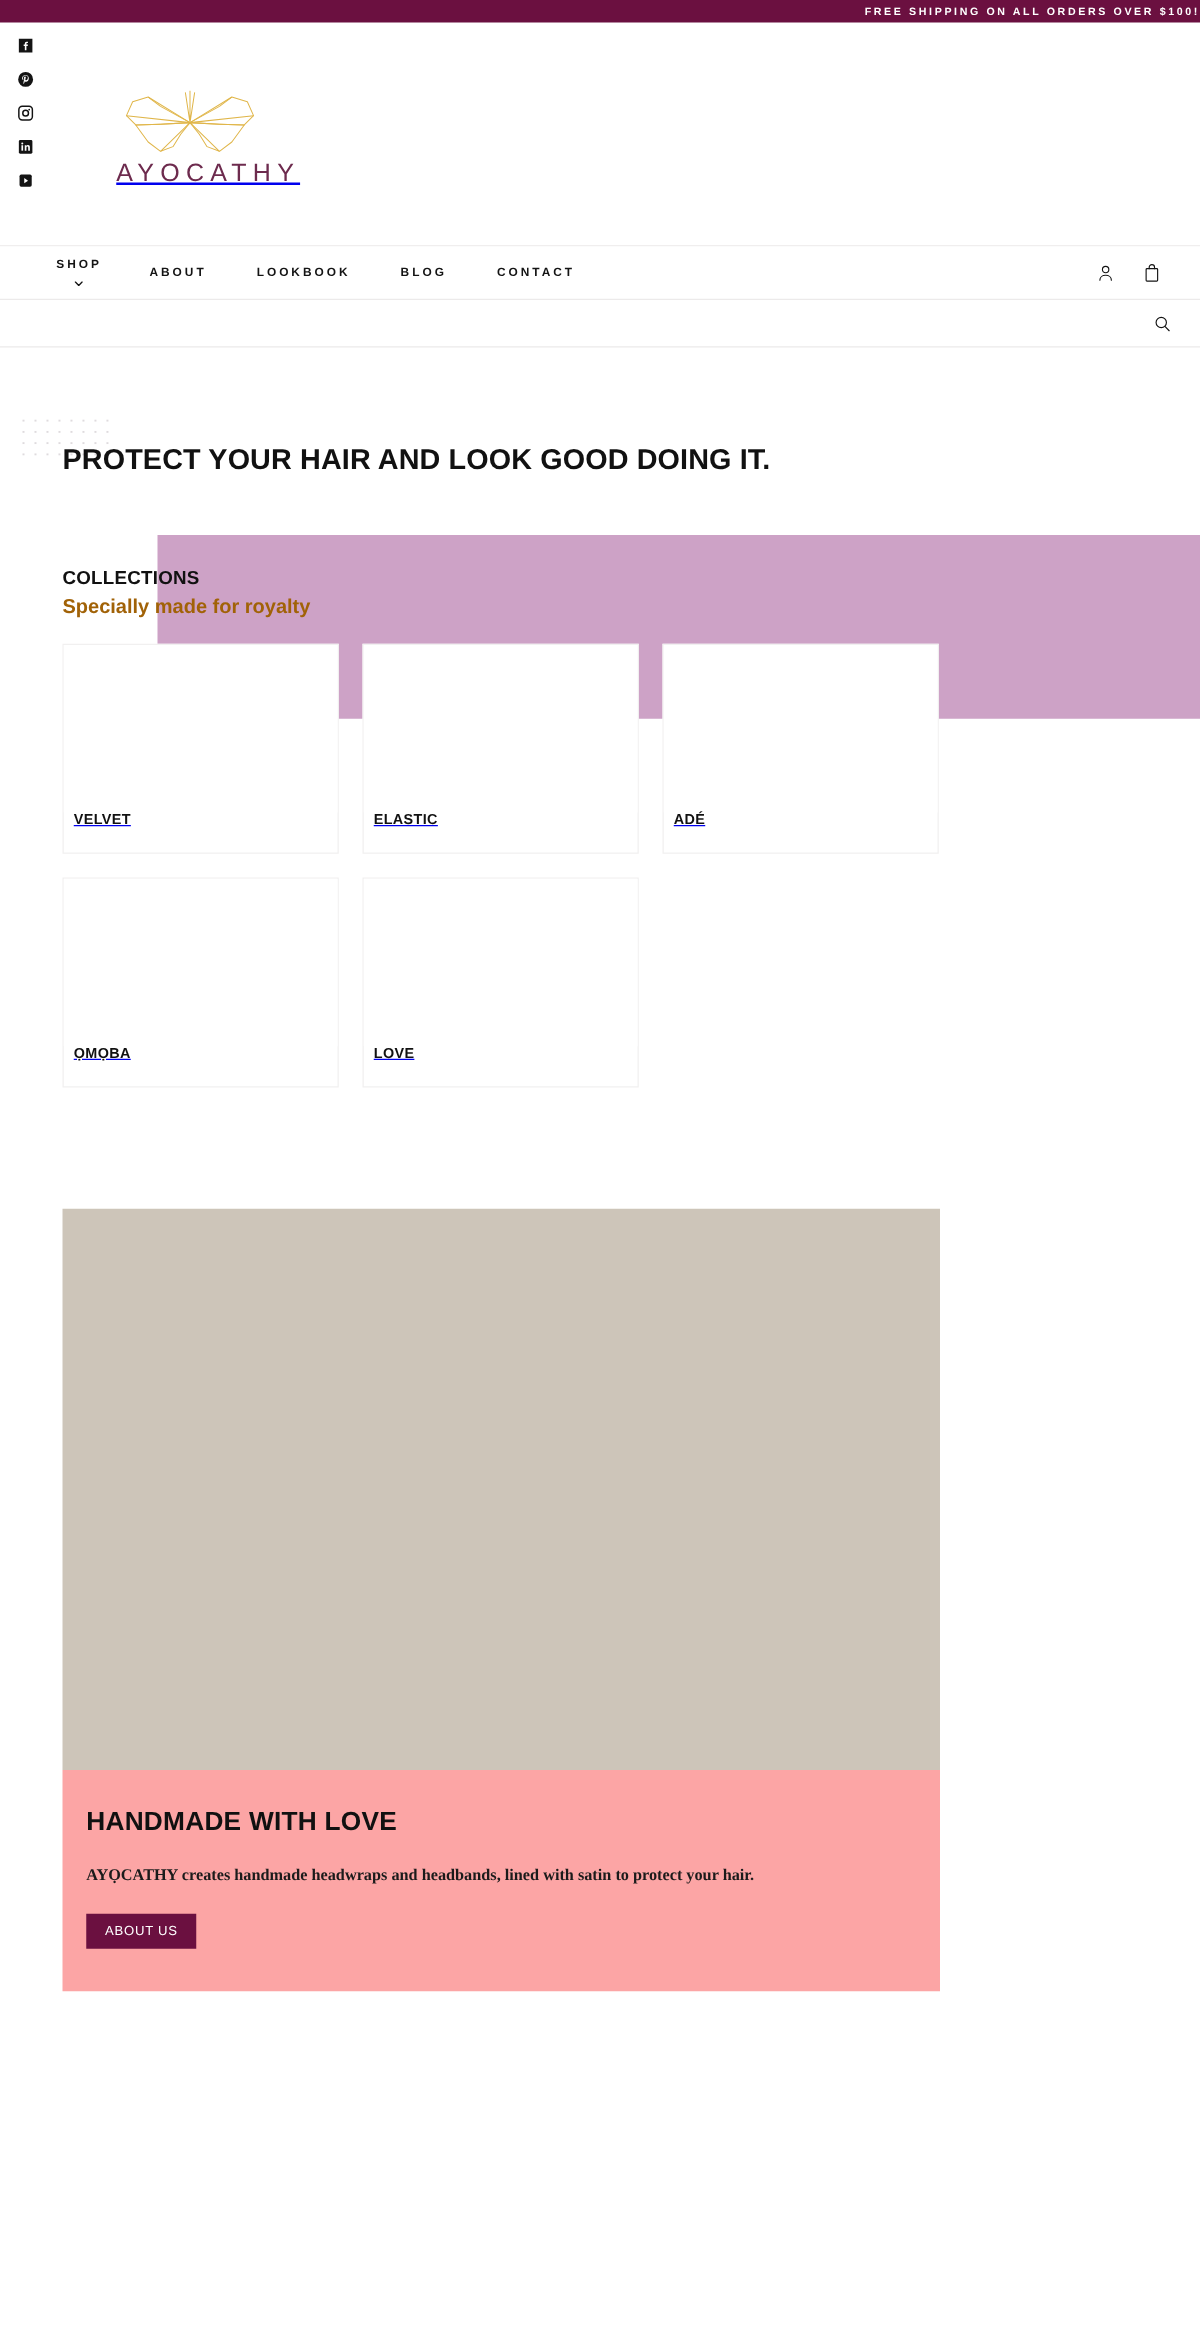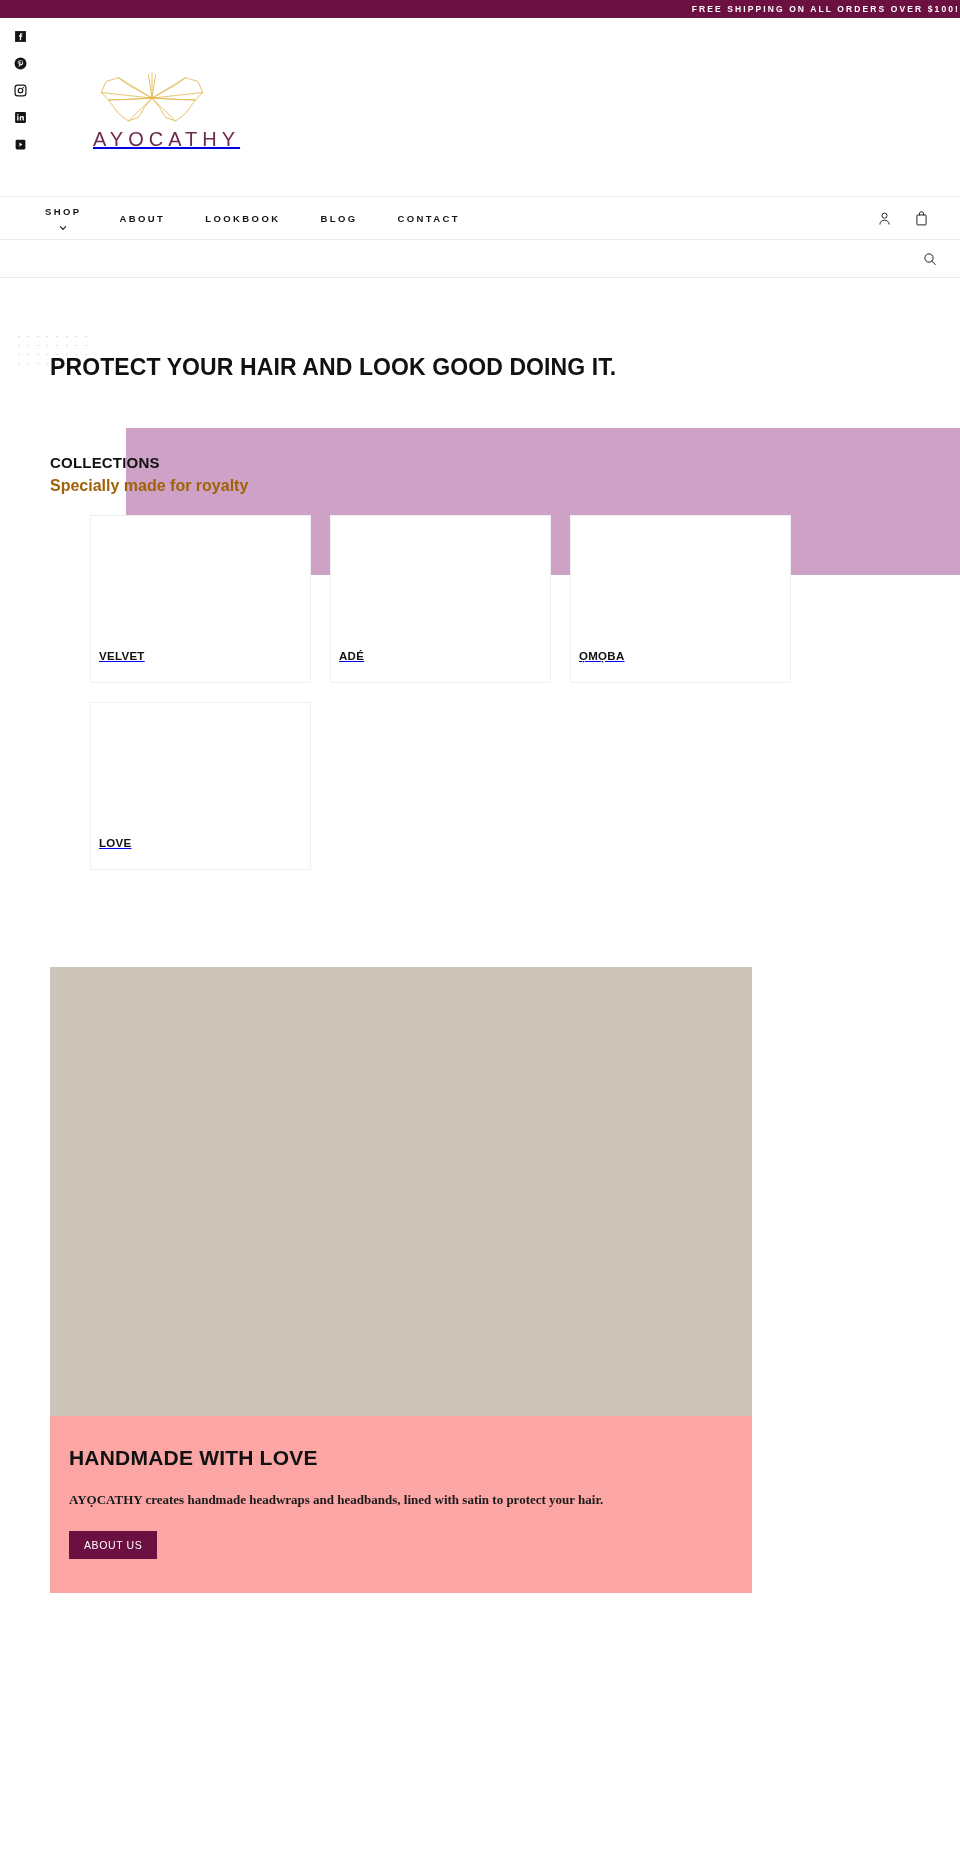--- a/index.html
+++ b/index.html
@@ -150,21 +150,20 @@
 
   .grid {
     position: relative;
     z-index: 6;
     margin-top: 20px;
     padding: 0 50px;
     display: grid;
     grid-template-columns: repeat(3, 221px);
     gap: 19px 19px;
     justify-content: start;
-    margin-left: 40px;
   }
   .card {
     background: #ffffff;
     border: 1px solid #f1f0f0;
     height: 168px;
     display: flex;
     flex-direction: column;
     justify-content: flex-end;
     position: relative;
   }
@@ -337,20 +336,24 @@
     <p>Specially made for royalty</p>
   </div>
 
   <div class="grid">
     <a class="card" href="#">
       <div class="thumb"></div>
       <div class="cap">VELVET</div>
     </a>
     <a class="card" href="#">
       <div class="thumb"></div>
+      <div class="cap">ELASTIC</div>
+    </a>
+    <a class="card" href="#">
+      <div class="thumb"></div>
       <div class="cap">ADÉ</div>
     </a>
     <a class="card" href="#">
       <div class="thumb"></div>
       <div class="cap">ỌMỌBA</div>
     </a>
     <a class="card" href="#">
       <div class="thumb"></div>
       <div class="cap">LOVE</div>
     </a>

